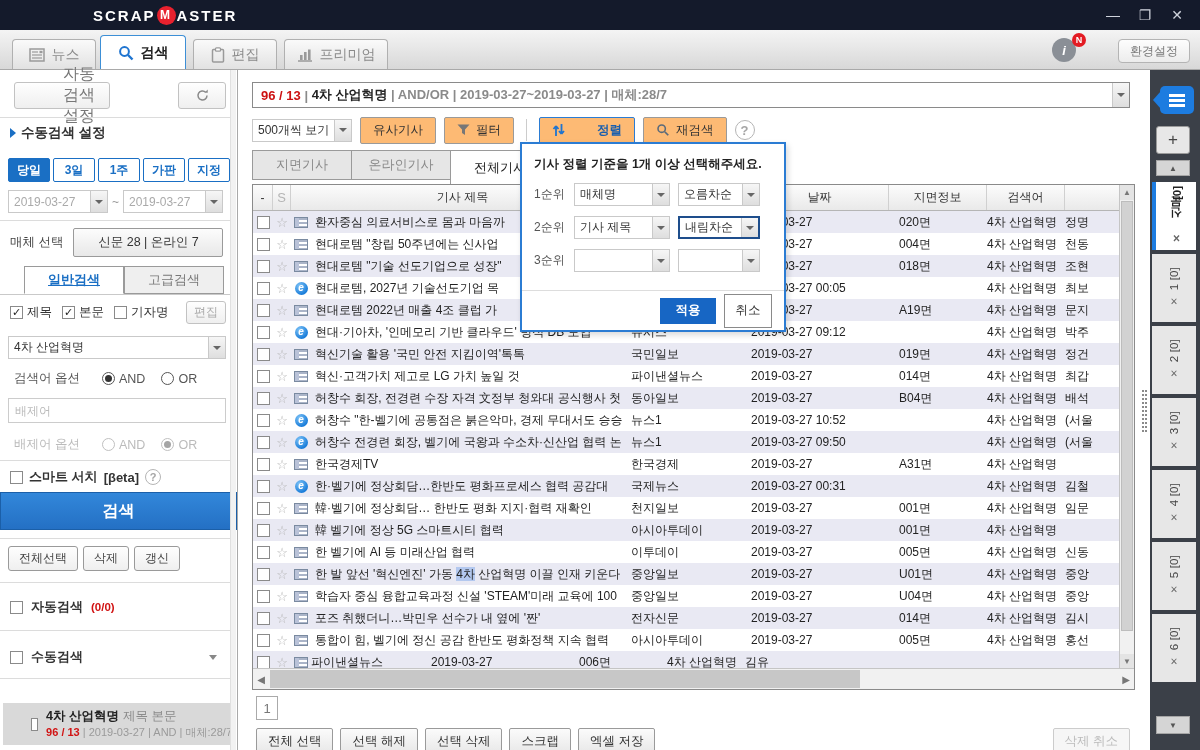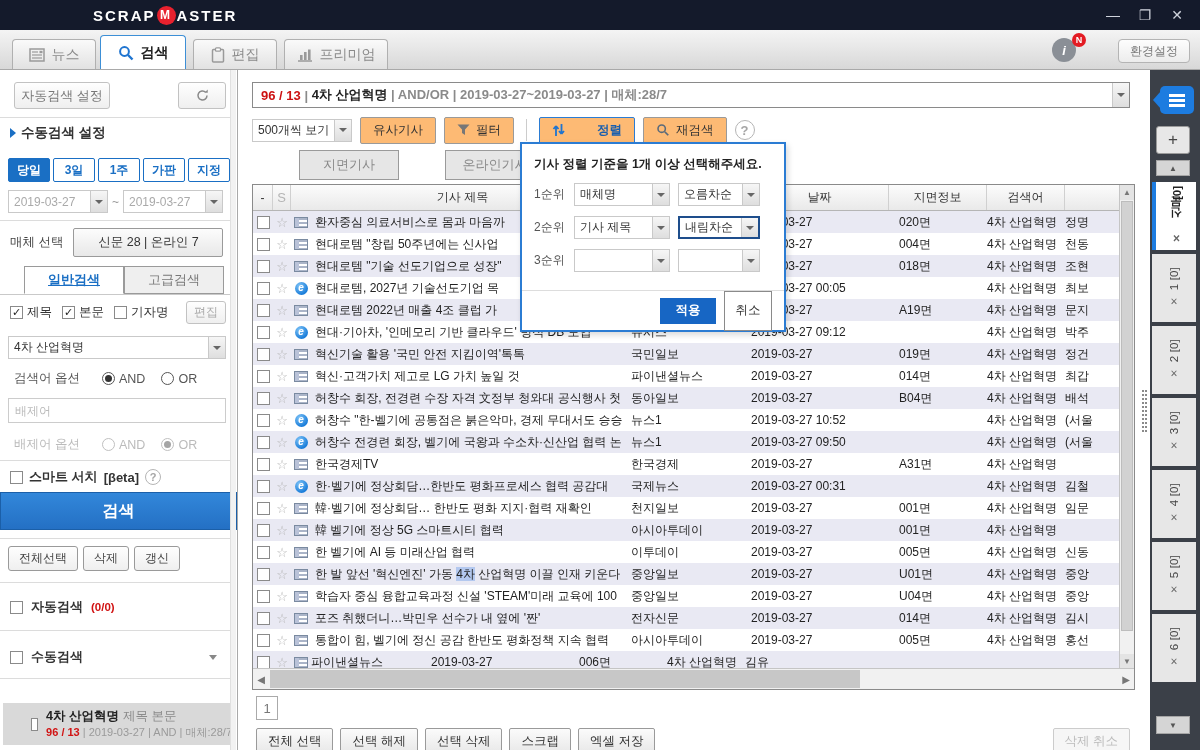--- a/index.html
+++ b/index.html
@@ -21,21 +21,21 @@
   #info-wrap { position:absolute; right:118px; top:8px; width:30px; height:26px; }
   .info-circle { width:24px; height:24px; border-radius:50%; background:#8a8f96; color:#fff; font-weight:bold; font-size:13px; display:flex; align-items:center; justify-content:center; font-style:italic; }
   .n-badge { position:absolute; right:-4px; top:-5px; width:14px; height:14px; border-radius:50%; background:#e31b23; color:#fff; font-size:9px; font-weight:bold; display:flex; align-items:center; justify-content:center; }
   #env-btn { position:absolute; right:10px; top:9px; width:72px; height:24px; border:1px solid #b4b4b4; border-radius:4px; background:linear-gradient(#fdfdfd,#ececec); color:#777; font-size:12px; display:flex; align-items:center; justify-content:center; }
 
   
   #sidebar { position:absolute; left:0; top:70px; width:238px; height:680px; background:#fff; border-right:1px solid #a9a9a9; }
   .side-scrollstrip { position:absolute; right:1px; top:0; width:6px; height:680px; background:#f2f2f2; border-left:1px solid #e0e0e0; }
   .srow { position:absolute; left:0; width:231px; }
   .btn { display:inline-flex; align-items:center; justify-content:center; border:1px solid #c2c2c2; background:linear-gradient(#fefefe,#efefef); color:#777; border-radius:3px; }
-  #auto-btn { left:14px; top:12px; width:96px; height:27px; font-size:13px; }
+  #auto-btn { left:14px; top:12px; width:96px; height:27px; font-size:16px;padding-left:48px; }
   #refresh-btn { left:178px; top:12px; width:48px; height:27px; }
   .hr { position:absolute; left:0; width:231px; border-top:1px solid #dcdcdc; }
   .manual-title { left:10px; top:54px; display:flex; align-items:center; gap:5px; font-size:13.5px; font-weight:bold; color:#333; }
   .chev { width:0; height:0; border-left:6px solid #1a6fc4; border-top:5px solid transparent; border-bottom:5px solid transparent; }
   .period-row { left:8px; top:88px; display:flex; gap:3px; }
   .pbtn { width:42px; height:24px; border:1px solid #1a6fc4; background:#fff; color:#1a6fc4; font-weight:bold; font-size:12px; display:flex; align-items:center; justify-content:center; border-radius:2px; }
   .pbtn.active { background:#1a6fc4; color:#fff; }
   .date-row { left:8px; top:120px; display:flex; align-items:center; gap:4px; color:#999; }
   .selbox { height:23px; border:1px solid #c9c9c9; background:#fff; display:flex; align-items:center; }
   .selbox .stxt { padding:0 5px; font-size:12px; color:#aaa; flex:1; white-space:nowrap; overflow:hidden; }
@@ -85,21 +85,21 @@
   #result-bar .dark { color:#222; }
   #result-bar .grey { color:#8a8a8a; }
   #result-bar .dd { margin-left:auto; height:24px; }
   #toolbar { position:absolute; left:12px; top:46px; height:28px; display:flex; align-items:center; gap:8px; }
   .tbtn { height:27px; border:1px solid #9a9a9a; background:#fdba74; display:flex; align-items:center; justify-content:center; gap:6px; padding:0 12px; font-size:12.5px; color:#333; border-radius:2px; }
   #pagesize { width:100px; padding:0; }
   #pagesize .stxt { color:#333; }
   .vsep { width:1px; height:22px; background:#ccc; margin:0 4px; }
   #sort-btn { border:1px solid #2b7cd3; color:#1a5fae; font-weight:bold;gap:32px; }
   #viewtabs { position:absolute; left:12px; top:80px; display:flex; }
-  .vtabm { width:100px; height:30px; border:1px solid #9a9a9a; background:#e6e6e6; color:#8a8a8a; font-size:13px; display:flex; align-items:center; justify-content:center; margin-right:-1px;margin-left:47px; }
+  .vtabm { width:100px; height:30px; border:1px solid #9a9a9a; background:#e6e6e6; color:#8a8a8a; font-size:13px; display:flex; align-items:center; justify-content:center; margin-right:-1px; }
   .vtabm.active { background:#fff; color:#222; height:34px; border-bottom:none; z-index:2; }
 
   
   #tablebox { position:absolute; left:12px; top:114px; width:883px; height:506px; border:1px solid #8a8a8a; background:#fff; }
   #thead { display:flex; height:26px; background:linear-gradient(#fcfcfc,#e9e9e9); border-bottom:1px solid #b5b5b5; align-items:center; font-size:12px; color:#333; width:868px; }
   #thead .hc { border-right:1px solid #d0d0d0; height:100%; display:flex; align-items:center; justify-content:center; }
   #rows { width:868px; height:458px; overflow:hidden; }
   .trow { display:flex; height:22px; align-items:center; font-size:12px; color:#222; }
   .trow:nth-child(odd) { background:#e9e9f3; }
   .c-cb { width:20px; display:flex; justify-content:center; }
@@ -135,21 +135,21 @@
   #sort-dialog { position:absolute; left:520px; top:142px; width:266px; height:190px; background:#fff; border:2px solid #2b7cd3; z-index:20; box-shadow:2px 3px 6px rgba(0,0,0,.15); }
   #sort-dialog .dtitle { font-size:12.5px; font-weight:bold; color:#222; margin:12px 0 4px 12px; }
   .drow { display:flex; align-items:center; margin:10px 0 0 12px; gap:8px; }
   .drow .dlabel { font-size:12px; color:#555; width:32px; }
   .dsel { width:96px; }
   .dsel2 { width:82px; }
   .dsel .stxt, .dsel2 .stxt { color:#333; }
   .focus-sel { border:2px solid #1e4e8c; }
   .dlg-foot { position:absolute; left:0; bottom:0; width:100%; height:40px; border-top:1px solid #ddd; display:flex; align-items:center; justify-content:flex-end; gap:8px; padding-right:12px; }
   #apply-btn { width:56px; height:26px; background:#1766c4; color:#fff; font-weight:bold; font-size:12.5px; display:flex; align-items:center; justify-content:center; }
-  #cancel-btn { width:48px; height:40px; border:1px solid #8a8a8a; background:#fff; color:#333; font-size:12.5px; display:flex; align-items:center; justify-content:center; }
+  #cancel-btn { width:48px; height:34px; border:1px solid #8a8a8a; background:#fff; color:#333; font-size:12.5px; display:flex; align-items:center; justify-content:center; }
 
   
   #splitter { position:absolute; left:1140px; top:70px; width:10px; height:680px; background:#fff; }
   #splitter .grip { position:absolute; left:2px; top:320px; width:5px; height:42px; border-left:2px dotted #8a8a8a; border-right:2px dotted #8a8a8a; }
   #rightbar { position:absolute; left:1150px; top:70px; width:50px; height:680px; background:#3b4048; }
   .blue-tag { position:absolute; left:10px; top:16px; width:34px; height:28px; background:#1d7ce0; border-radius:5px; }
   .blue-tag::before { content:""; position:absolute; left:-7px; top:5px; border-right:8px solid #1d7ce0; border-top:9px solid transparent; border-bottom:9px solid transparent; }
   .blue-tag .bars { position:absolute; left:9px; top:8px; width:16px; height:2.5px; background:#fff; box-shadow:0 5px 0 #fff,0 10px 0 #fff; }
   #add-btn { position:absolute; left:6px; top:56px; width:34px; height:28px; background:#e7e7e7; border:1px solid #9a9a9a; border-radius:3px; color:#444; font-size:17px; display:flex; align-items:center; justify-content:center; }
   #up-btn { position:absolute; left:6px; top:90px; width:34px; height:16px; background:#d5d5d5; border:1px solid #a5a5a5; color:#555; font-size:8px; display:flex; align-items:center; justify-content:center; }

